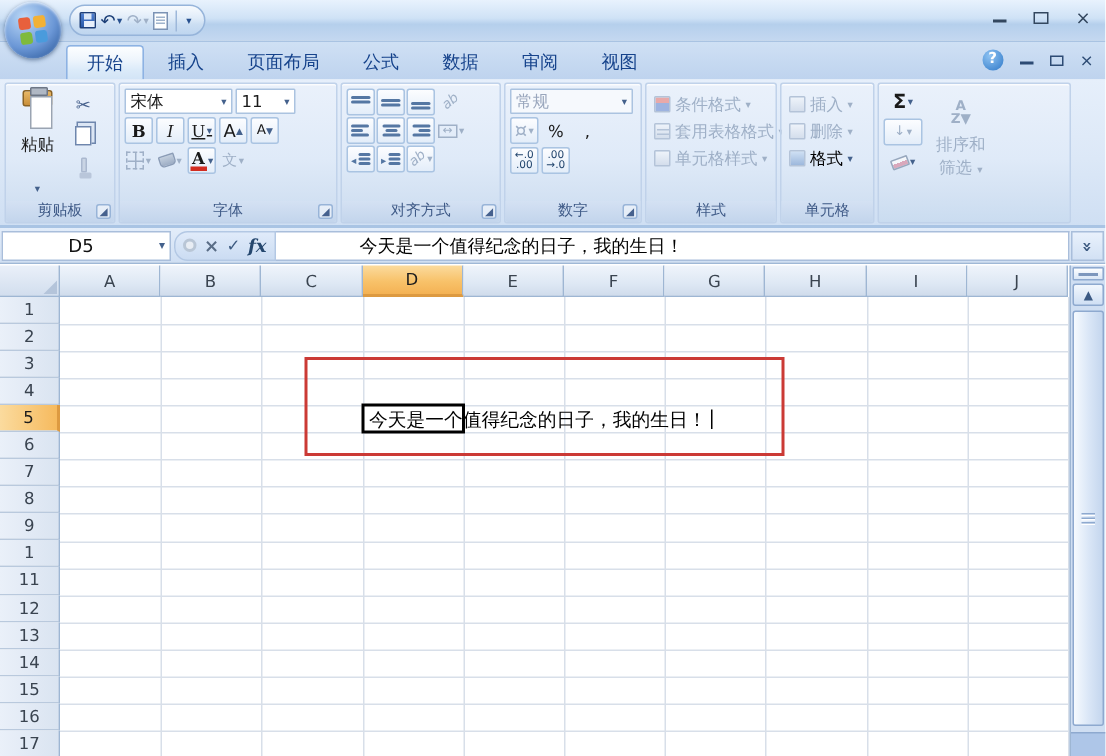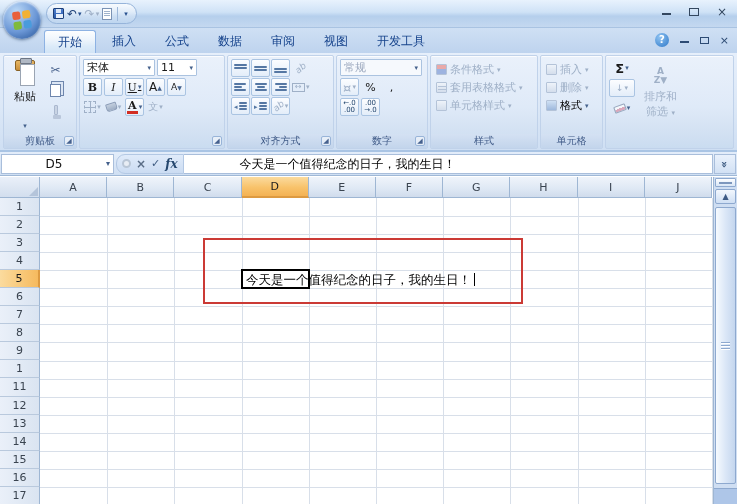--- a/index.html
+++ b/index.html
@@ -56,21 +56,21 @@
   .ribbon{position:absolute;top:53px;left:0;right:0;height:99px;
     background:linear-gradient(#e6effb,#dce8f7 55%,#cfdff3);
     border-bottom:2px solid #a9c4e4;display:flex;padding:2px 0 0 3px;gap:2px;}
   .group{position:relative;height:94px;border:1px solid #c0d2ea;border-radius:2px;
     background:linear-gradient(#eaf1fb,#dfeaf8 55%,#d4e2f3 80%,#cadcf0);
     box-shadow:inset 0 1px 0 rgba(255,255,255,.8);padding:3px 2px 16px 3px;}
   .group-label{position:absolute;left:0;right:0;bottom:0;height:14px;font-size:10px;color:#3f5a87;
     text-align:center;line-height:14px;background:linear-gradient(#d4e1f3,#c3d5ec);border-radius:0 0 2px 2px;}
   .launcher{position:absolute;right:2px;bottom:2px;width:10px;height:10px;border:1px solid #98b4d8;
     border-radius:2px;font-size:7px;line-height:8px;text-align:center;color:#46618e;background:rgba(255,255,255,.5);}
-  .g1{width:74px;} .g2{width:146px;} .g3{width:107px;} .g4{width:92px;} .g5{width:108px;} .g6{width:63px;} .g7{width:129px;}
+  .g1{width:74px;} .g2{width:146px;} .g3{width:107px;} .g4{width:92px;} .g5{width:88px;} .g6{width:63px;} .g7{width:129px;}
 
   .arw{font-size:7px;color:#44618c;line-height:8px;}
   .combo{background:#fff;border:1px solid #abc3e0;height:17px;font-size:11px;display:flex;align-items:center;padding:0 3px;color:#1a1a1a;border-radius:1px;}
   .combo .arw{margin-left:auto;}
   .sb{height:18px;min-width:19px;display:flex;align-items:center;justify-content:center;font-size:11px;color:#1a1a1a;border:1px solid transparent;border-radius:2px;gap:1px;}
   .sb.framed{border-color:#aac4e2;background:linear-gradient(#fcfdff,#e3edf9);}
 
   
   .clip{display:flex;gap:3px;}
   .paste-btn{width:36px;height:72px;display:flex;flex-direction:column;align-items:center;justify-content:center;gap:18px;
@@ -235,25 +235,25 @@
       <span class="wc"><span class="mini-bar"></span></span>
       <span class="wc"><span class="rest-box"></span></span>
       <span class="wc">×</span>
     </div>
   </div>
 
   <div class="tabrow">
     <div id="tab-strip">
         <div class="tab active">开始</div>
         <div class="tab">插入</div>
+        <div class="tab">页面布局</div>
         <div class="tab">公式</div>
         <div class="tab">数据</div>
         <div class="tab">审阅</div>
         <div class="tab">视图</div>
-        <div class="tab">开发工具</div>
       </div>
     <div class="tab-right">
       <span class="help-btn">?</span>
       <span class="rc"><span class="mini-bar" style="background:#2d4b74"></span></span>
       <span class="rc"><span class="rest-box2"></span></span>
       <span class="rc">×</span>
     </div>
   </div>
 
   <div class="ribbon">
@@ -324,20 +324,21 @@
                 <span class="redbar"></span>
               </span>
               <span class="arw">▾</span>
             </div>
           <div class="sb gray">
               <span class="phon">文</span>
               <span class="arw">▾</span>
             </div>
         </div>
       </div>
+      <div class="group-label">字体</div>
       <div class="launcher">◢</div>
     </div>
 
     <div class="group g3">
       <div class="al-rows">
         <div class="alrow">
           <div class="sb framed">
               <span class="bars va-top">
                 <i></i>
                 <i></i>

